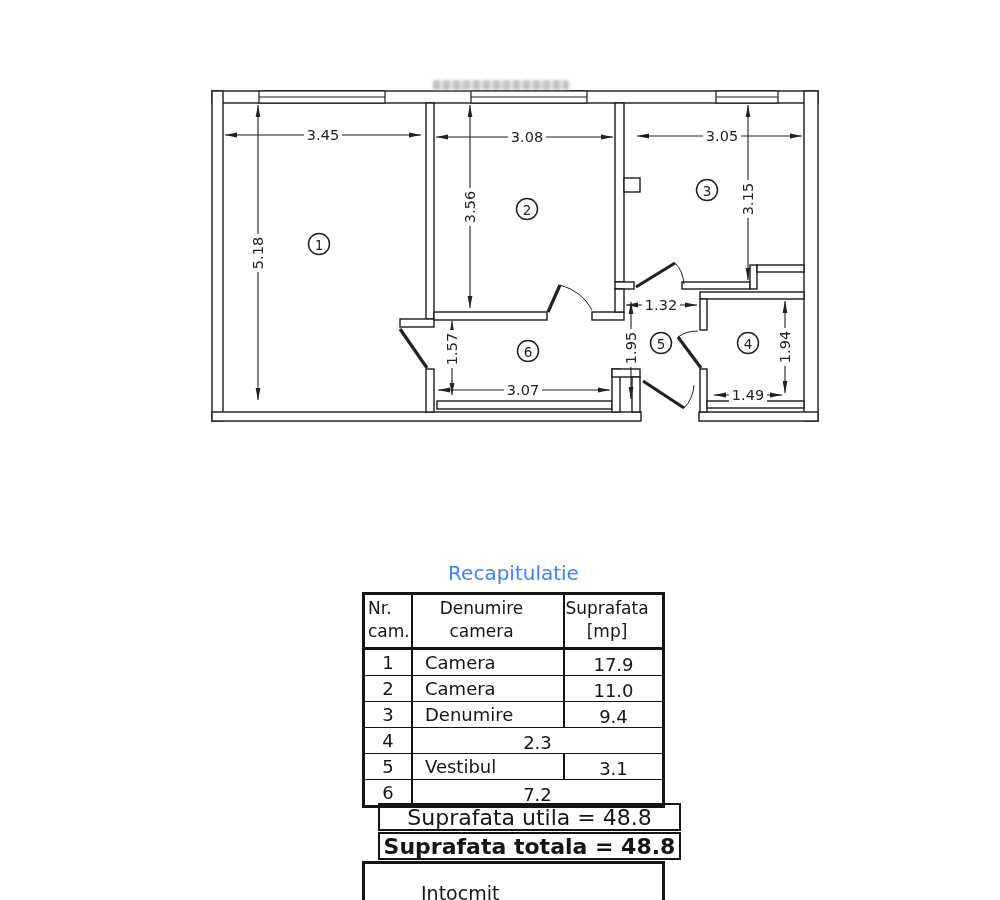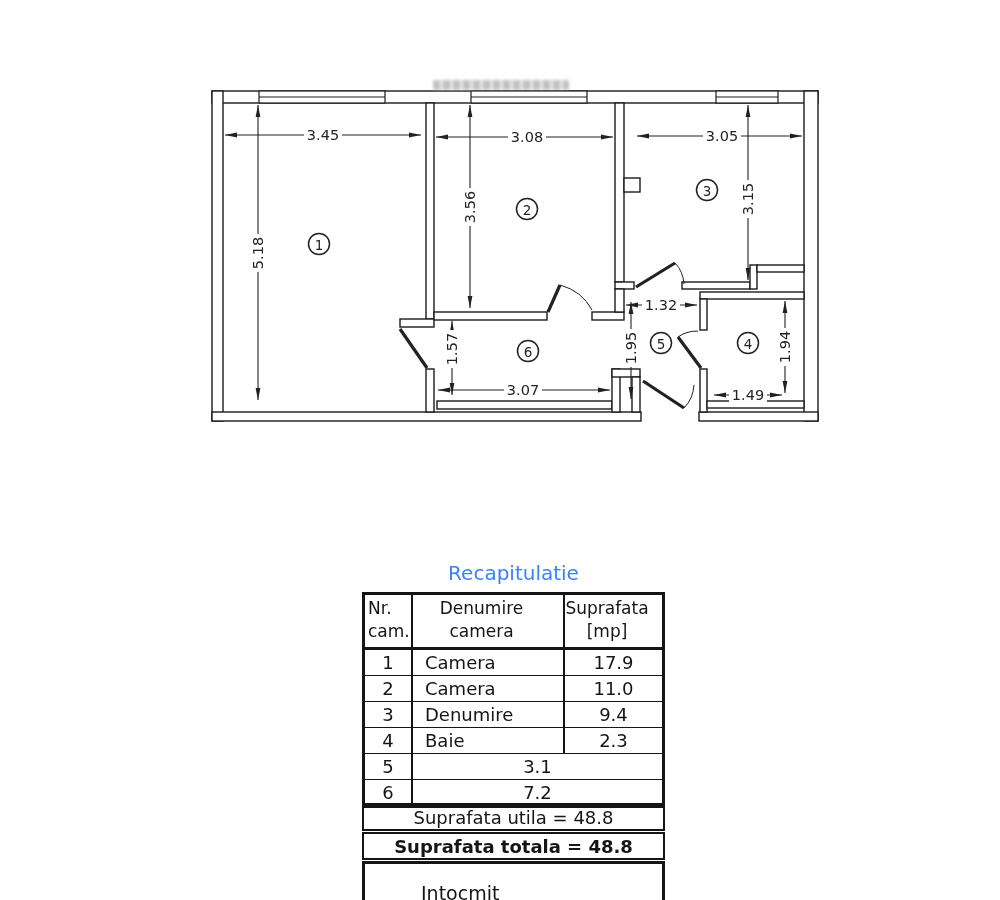--- a/index.html
+++ b/index.html
@@ -14,26 +14,26 @@
     font-size:20px;color:#3b82f6;}
   .maintable{position:absolute;left:362px;top:592px;width:303px;box-sizing:border-box;
     border:3px solid #151515;font-size:18px;}
   .trow{display:flex;align-items:stretch;}
   .trow.hdr{border-bottom:3px solid #151515;font-size:17px;line-height:1.35;}
   .trow.body{border-bottom:1.5px solid #151515;height:25px;}
   .trow.body.last{border-bottom:none;}
   .cell{box-sizing:border-box;display:flex;align-items:center;}
   .c1{width:48px;border-right:2px solid #151515;justify-content:center;}
   .c2{width:152px;border-right:2px solid #151515;padding-left:12px;}
-  .c3{flex:1;justify-content:center;}
+  .c3{flex:1;justify-content:center;align-items:flex-end;}
   .hdr .c1{padding:2px 2px 4px 3px;justify-content:flex-start;align-items:flex-start;}
   .hdr .c2,.hdr .c3{justify-content:center;text-align:center;padding:2px 13px 4px 0;}
-  .sumbox{position:absolute;left:362px;width:303px;box-sizing:border-box;
+  .sumbox{position:absolute;left:378px;width:303px;box-sizing:border-box;
     border:2.5px solid #151515;display:flex;align-items:center;justify-content:center;
-    font-size:18px;}
+    font-size:22px;}
   .utila{top:803px;height:28px;}
   .totala{top:832px;height:28px;font-weight:bold;}
   .footerbox{position:absolute;left:362px;top:861px;width:303px;height:47px;
     box-sizing:border-box;border:3px solid #151515;font-size:19px;}
   .footerbox span{position:absolute;left:56px;top:18px;}
   svg text{font-family:"DejaVu Sans","Liberation Sans",sans-serif;}
 </style>
 </head>
 <body>
 
@@ -232,25 +232,25 @@
       <div class="cell c2">Camera</div>
       <div class="cell c3">11.0</div>
     </div>
     <div class="trow body">
       <div class="cell c1">3</div>
       <div class="cell c2">Denumire</div>
       <div class="cell c3">9.4</div>
     </div>
     <div class="trow body">
       <div class="cell c1">4</div>
-      <div class="cell c2">Baie</div>
       <div class="cell c3">2.3</div>
     </div>
     <div class="trow body">
       <div class="cell c1">5</div>
+      <div class="cell c2">Vestibul</div>
       <div class="cell c3">3.1</div>
     </div>
     <div class="trow body last">
       <div class="cell c1">6</div>
       <div class="cell c3">7.2</div>
     </div>
   </div>
 
   <div class="sumbox utila">Suprafata utila = 48.8</div>
   <div class="sumbox totala">Suprafata totala = 48.8</div>

